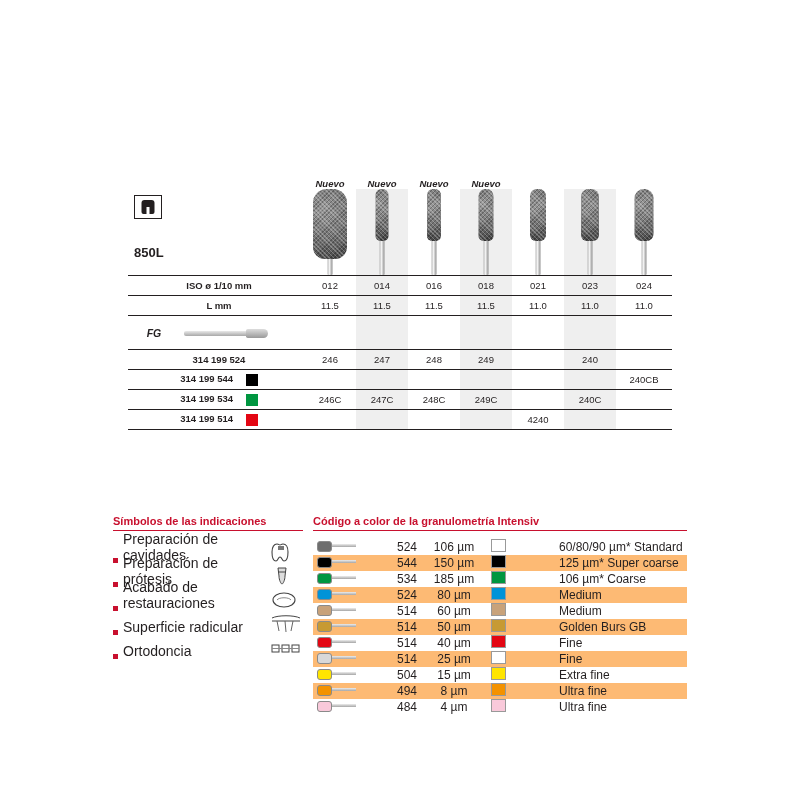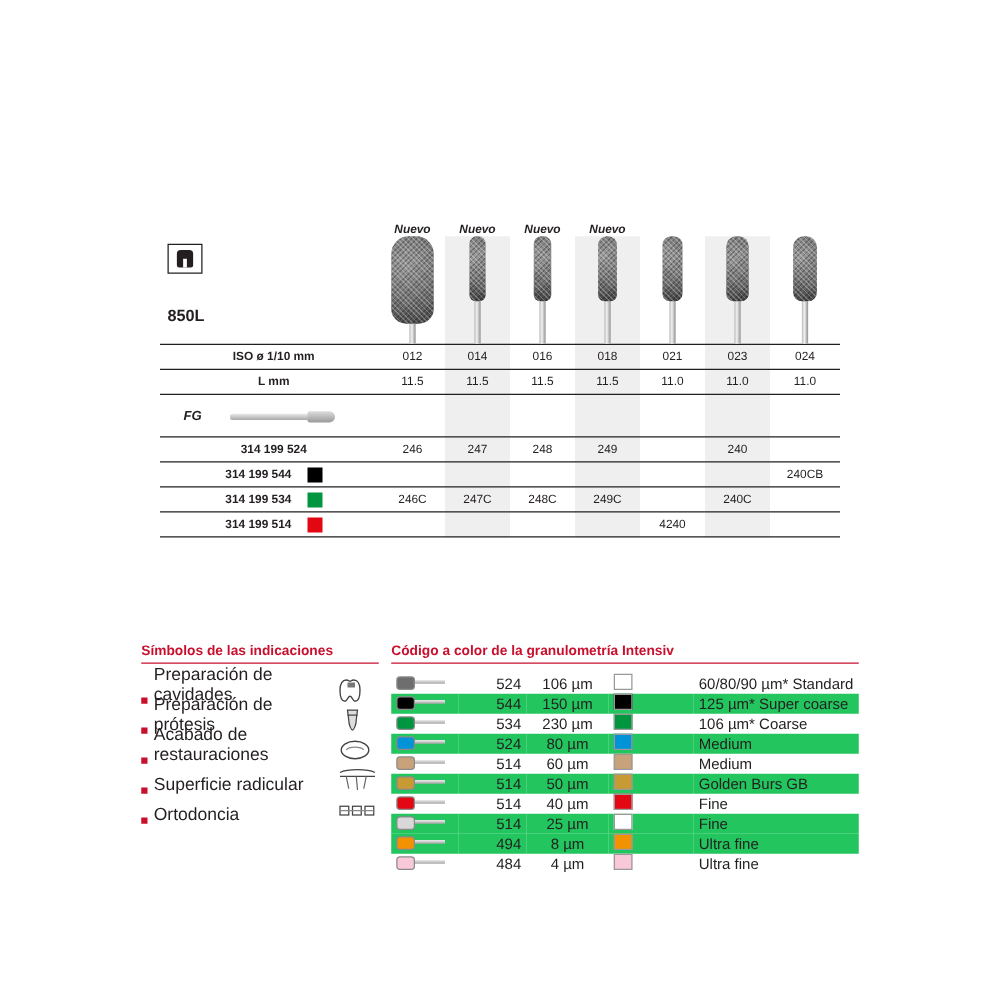--- a/index.html
+++ b/index.html
@@ -207,21 +207,21 @@
     width: 374px;
     table-layout: fixed;
     font-size: 12px;
   }
   .ctable td {
     height: 15px;
     padding: 0 4px;
     vertical-align: middle;
     color: #231f20;
   }
-  .ctable tr.alt td { background: #22c55e; }
+  .ctable tr.alt td { background: #fdba74; }
   .c-bur { width: 46px; text-align:left; }
   .c-num { width: 46px; text-align:right; padding-right:8px; }
   .c-grain { width: 58px; text-align:center; padding-right:10px; }
   .c-sw { width: 60px; }
   .c-desc { text-align:left; padding-left:8px;margin-top:48px; }
 
   .mini-bur {
     position: relative;
     display:inline-block;
     width: 40px; height: 11px;
@@ -493,21 +493,21 @@
         <tr class="alt">
           <td class="c-bur"><span class="mini-bur"><span class="mb-shank"></span><span class="mb-head" style="background:#000000;border:1px solid #8a8a8a;"></span></span></td>
           <td class="c-num">544</td>
           <td class="c-grain">150 µm</td>
           <td class="c-sw"><span class="sw-box" style="background:#000000"></span></td>
           <td class="c-desc">125 µm* Super coarse</td>
         </tr>
         <tr>
           <td class="c-bur"><span class="mini-bur"><span class="mb-shank"></span><span class="mb-head" style="background:#009640;border:1px solid #8a8a8a;"></span></span></td>
           <td class="c-num">534</td>
-          <td class="c-grain">230 µm</td>
+          <td class="c-grain">185 µm</td>
           <td class="c-sw"><span class="sw-box" style="background:#009640"></span></td>
           <td class="c-desc">106 µm* Coarse</td>
         </tr>
         <tr class="alt">
           <td class="c-bur"><span class="mini-bur"><span class="mb-shank"></span><span class="mb-head" style="background:#0093d8;border:1px solid #8a8a8a;"></span></span></td>
           <td class="c-num">524</td>
           <td class="c-grain">80 µm</td>
           <td class="c-sw"><span class="sw-box" style="background:#0093d8"></span></td>
           <td class="c-desc">Medium</td>
         </tr>
@@ -532,20 +532,27 @@
           <td class="c-sw"><span class="sw-box" style="background:#e30613"></span></td>
           <td class="c-desc">Fine</td>
         </tr>
         <tr class="alt">
           <td class="c-bur"><span class="mini-bur"><span class="mb-shank"></span><span class="mb-head" style="background:#d8d8d8;border:1px solid #8a8a8a;"></span></span></td>
           <td class="c-num">514</td>
           <td class="c-grain">25 µm</td>
           <td class="c-sw"><span class="sw-box" style="background:#ffffff"></span></td>
           <td class="c-desc">Fine</td>
         </tr>
+        <tr>
+          <td class="c-bur"><span class="mini-bur"><span class="mb-shank"></span><span class="mb-head" style="background:#ffe500;border:1px solid #8a8a8a;"></span></span></td>
+          <td class="c-num">504</td>
+          <td class="c-grain">15 µm</td>
+          <td class="c-sw"><span class="sw-box" style="background:#ffe500"></span></td>
+          <td class="c-desc">Extra fine</td>
+        </tr>
         <tr class="alt">
           <td class="c-bur"><span class="mini-bur"><span class="mb-shank"></span><span class="mb-head" style="background:#f39200;border:1px solid #8a8a8a;"></span></span></td>
           <td class="c-num">494</td>
           <td class="c-grain">8 µm</td>
           <td class="c-sw"><span class="sw-box" style="background:#f39200"></span></td>
           <td class="c-desc">Ultra fine</td>
         </tr>
         <tr>
           <td class="c-bur"><span class="mini-bur"><span class="mb-shank"></span><span class="mb-head" style="background:#f9c9da;border:1px solid #8a8a8a;"></span></span></td>
           <td class="c-num">484</td>

